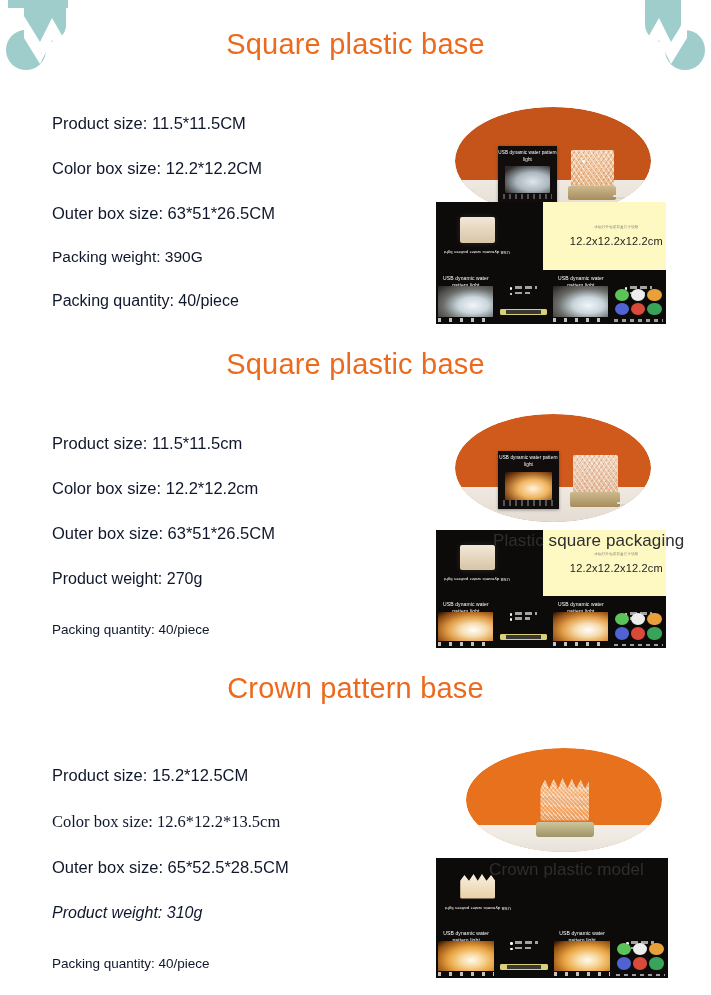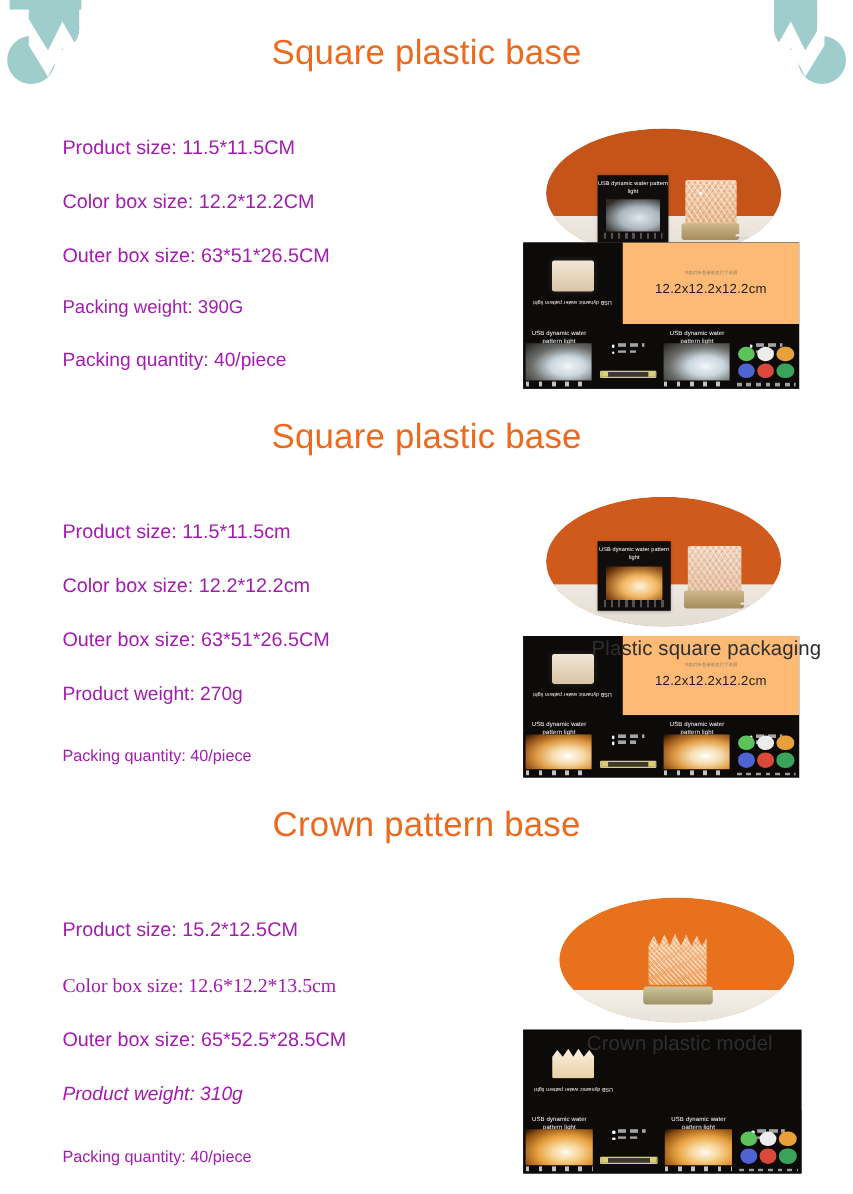--- a/index.html
+++ b/index.html
@@ -21,21 +21,21 @@
   
   .heading{
     position:absolute;left:0;width:711px;text-align:center;
     font-size:29px;font-weight:400;letter-spacing:.2px;
     color:#ec6a1e;white-space:nowrap;
   }
 
   
   .specs{position:absolute;left:0;width:420px;}
   .spec-line{
-    color:#a21caf;font-weight:400;white-space:nowrap;
+    color:#0f172a;font-weight:400;white-space:nowrap;
     position:absolute;left:0;
   }
 
   
   .scene{position:absolute;overflow:hidden;}
   .oval{
     position:absolute;left:0;top:0;width:100%;height:100%;
     border-radius:50%;
   }
   .scene-floor{
@@ -119,22 +119,22 @@
   }
   .mt-left.crown .pkg-thumb{
     background:linear-gradient(#fbf1e0,#e8cfa6);
     clip-path:polygon(0 100%,0 30%,12% 8%,25% 30%,38% 4%,50% 30%,62% 4%,75% 30%,88% 8%,100% 30%,100% 100%);
   }
   .mt-left .pkg-cap{
     color:#ffffff;font-size:4.4px;line-height:1.5;text-align:center;
     transform:rotate(180deg);letter-spacing:.1px;
   }
   .mt-white{
-    position:absolute;background:#fdba74;
-    display:flex;flex-direction:column;align-items:center;justify-content:center;
+    position:absolute;background:#fef9c3;
+    display:flex;flex-direction:column;align-items:center;justify-content:center;margin-left:24px;
   }
   .mt-cjk{
     color:#6d6a66;font-size:3.6px;line-height:1.5;text-align:center;
     letter-spacing:.1px;white-space:nowrap;opacity:.85;
   }
   .mt-dims{
     color:#1d1d1d;font-size:11px;letter-spacing:.2px;margin-top:5px;white-space:nowrap;
   }
   .mt-row{position:absolute;left:0;bottom:0;display:flex;width:100%;}
   .mt-cell{position:relative;height:100%;background:#0d0b0a;overflow:hidden;}

